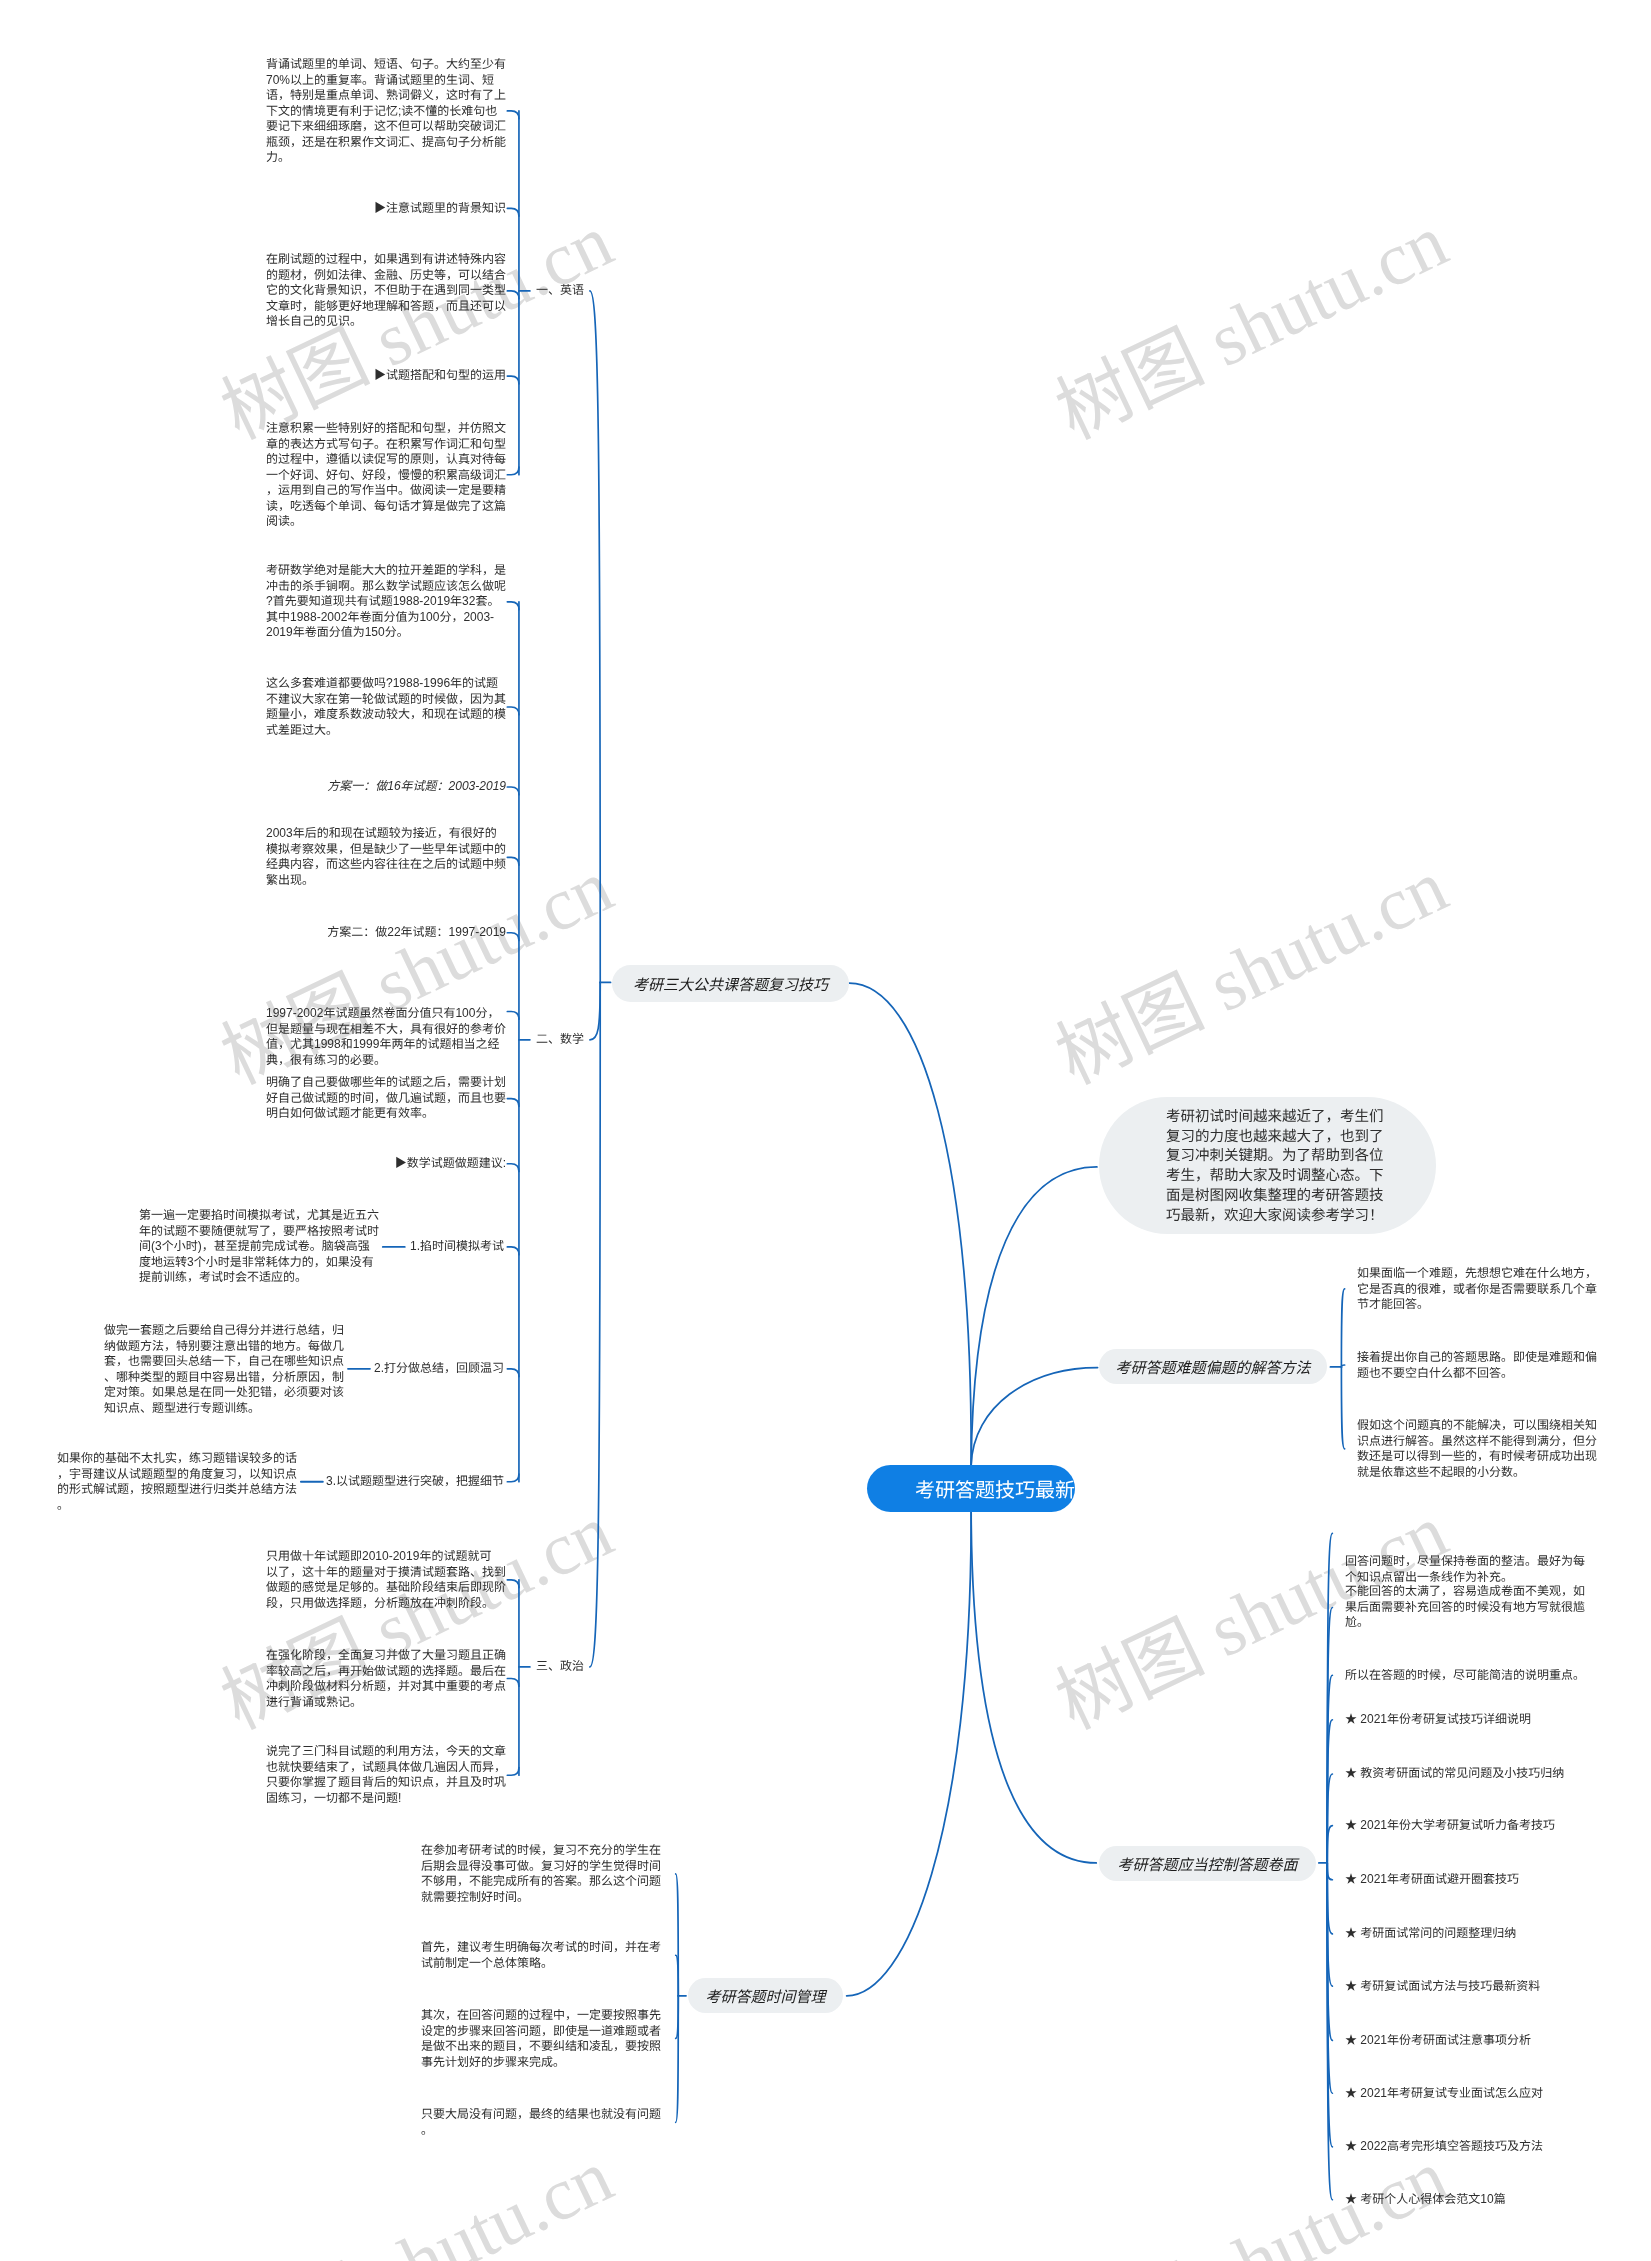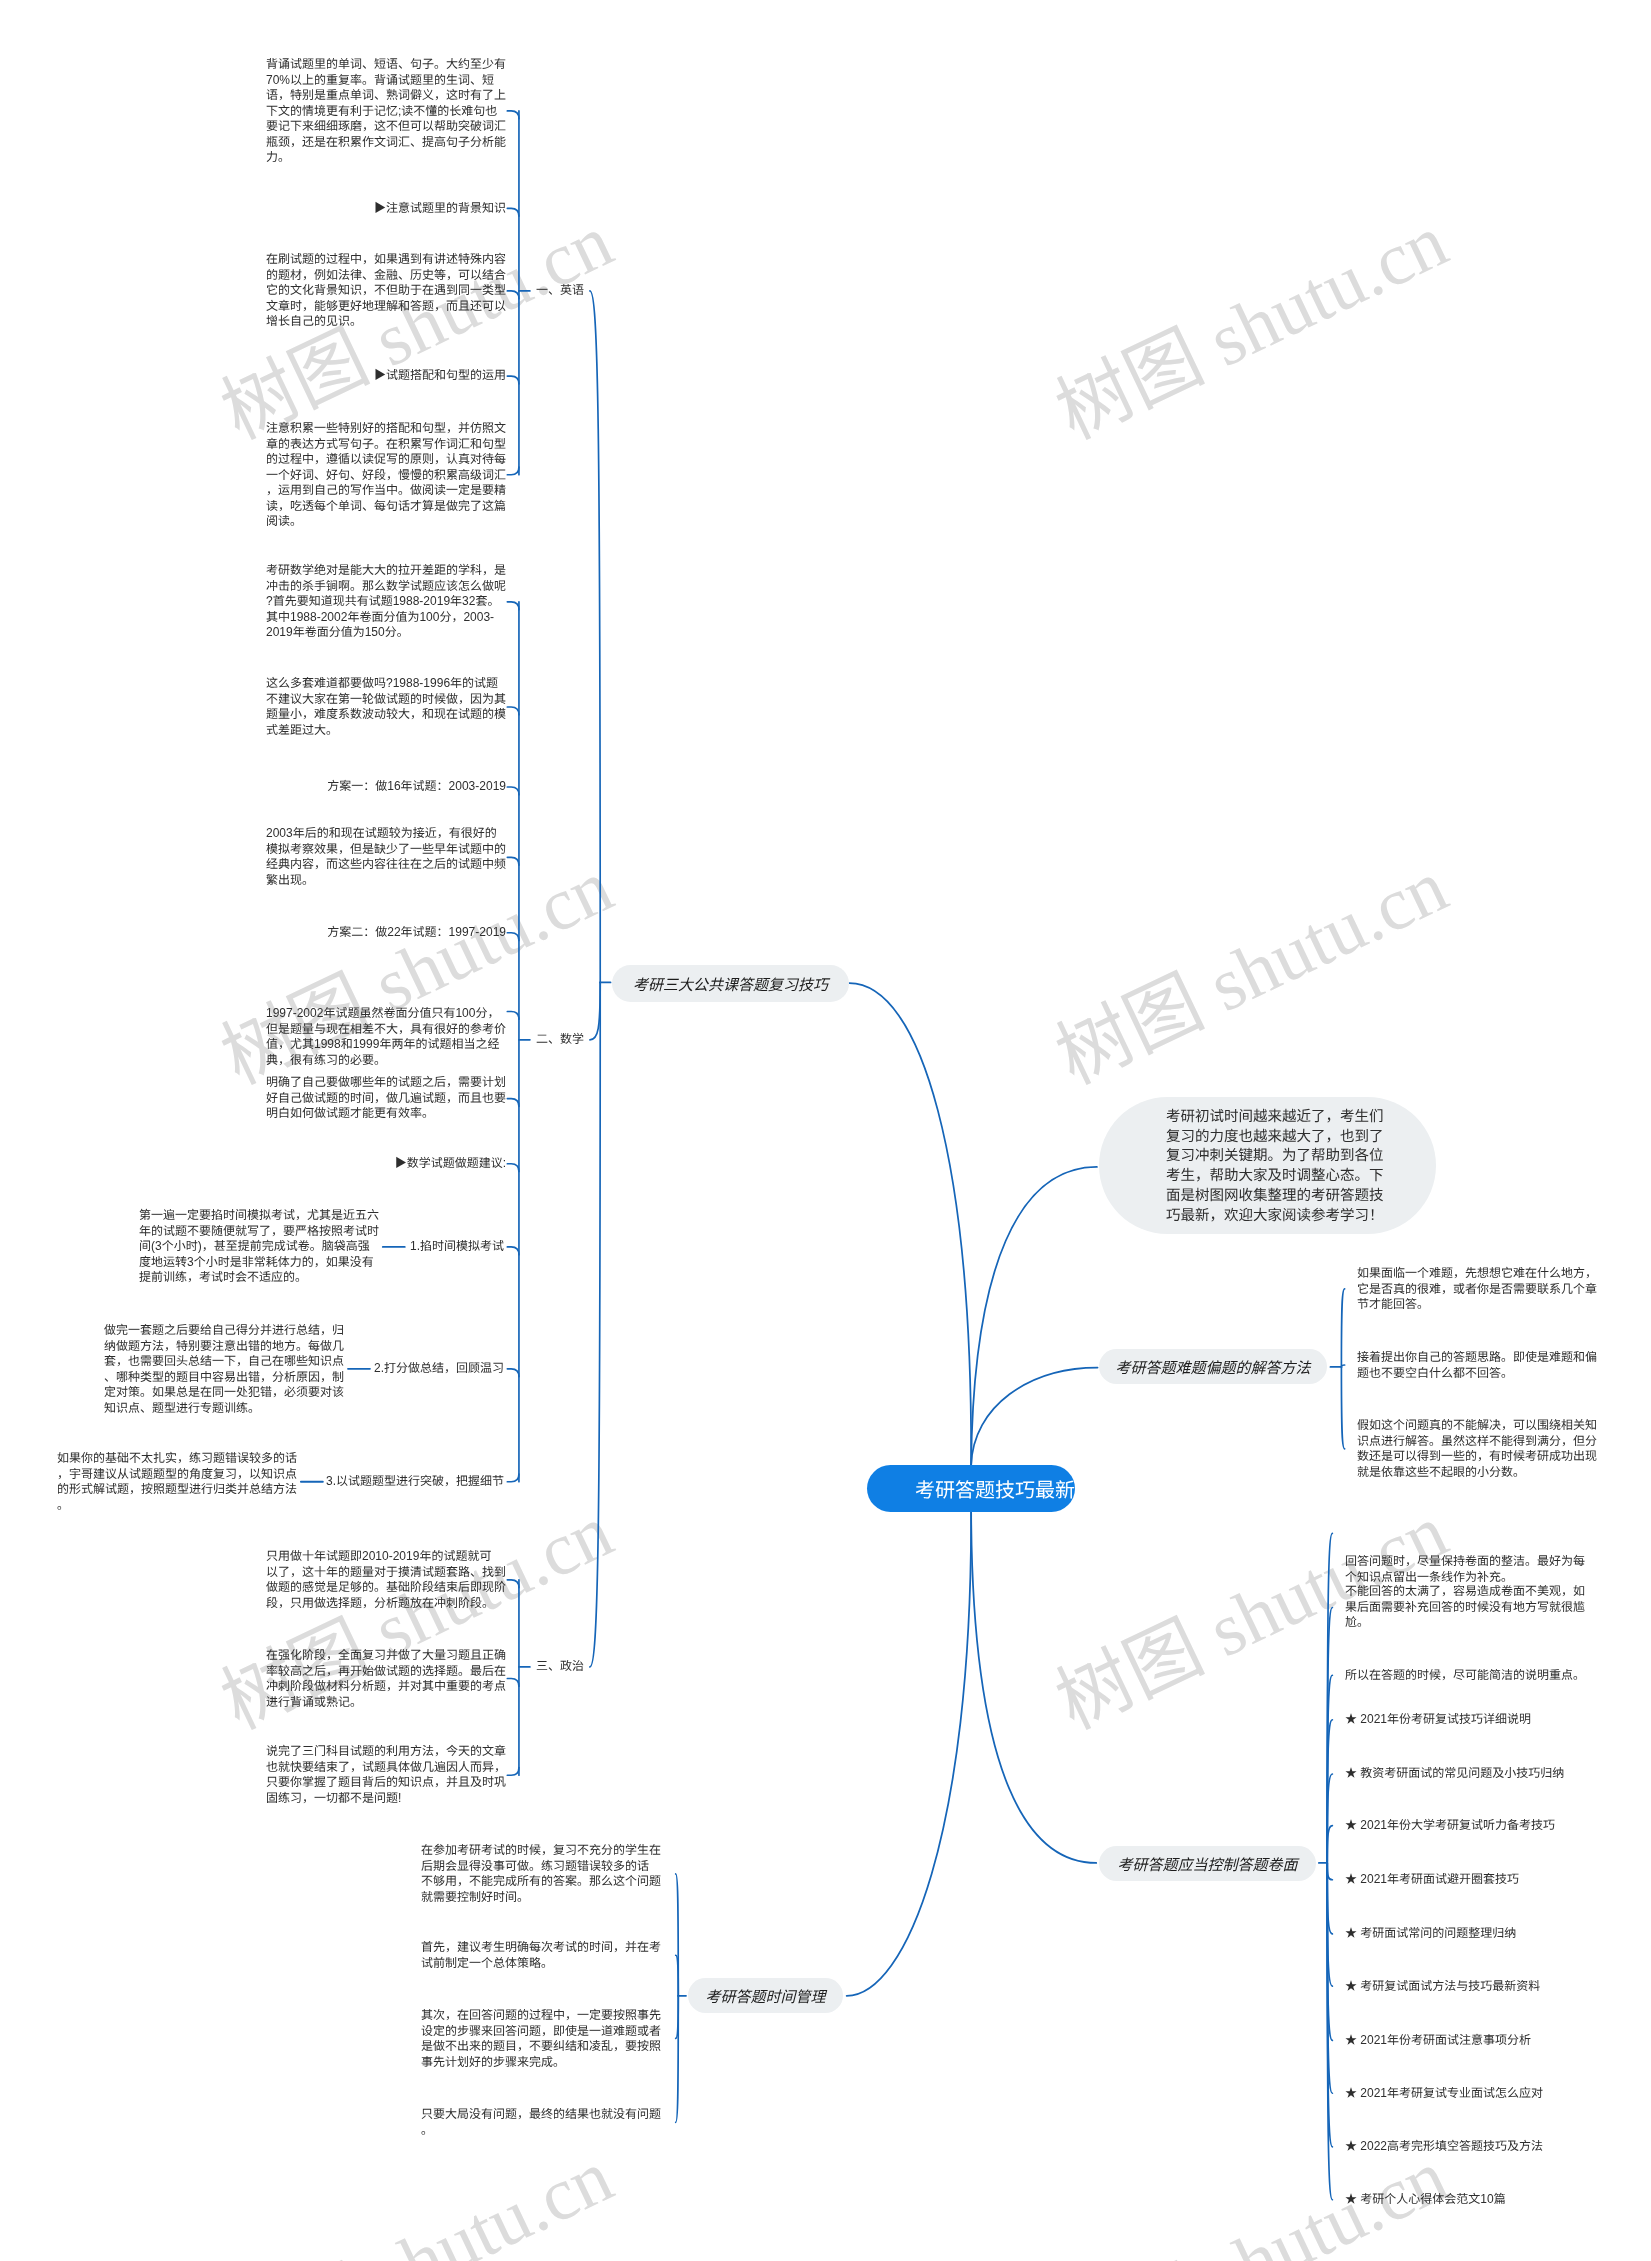--- a/index.html
+++ b/index.html
@@ -139,21 +139,21 @@
       <div class="n2" style="left:536px;top:1032px;">二、数学</div>
       <div class="leaf" style="left:266px;top:563px;width:240px;text-align:left;">考研数学绝对是能大大的拉开差距的学科，是
 冲击的杀手锏啊。那么数学试题应该怎么做呢
 ?首先要知道现共有试题1988-2019年32套。
 其中1988-2002年卷面分值为100分，2003-
 2019年卷面分值为150分。</div>
       <div class="leaf" style="left:266px;top:676px;width:240px;text-align:left;">这么多套难道都要做吗?1988-1996年的试题
 不建议大家在第一轮做试题的时候做，因为其
 题量小，难度系数波动较大，和现在试题的模
 式差距过大。</div>
-      <div class="leaf" style="left:266px;top:779px;width:240px;text-align:right;">方案一：做16年试题：2003-2019</div>
+      <div class="leaf" style="left:266px;top:779px;width:240px;text-align:right;font-style:italic;">方案一：做16年试题：2003-2019</div>
       <div class="leaf" style="left:266px;top:826px;width:240px;text-align:left;">2003年后的和现在试题较为接近，有很好的
 模拟考察效果，但是缺少了一些早年试题中的
 经典内容，而这些内容往往在之后的试题中频
 繁出现。</div>
       <div class="leaf" style="left:266px;top:925px;width:240px;text-align:right;">方案二：做22年试题：1997-2019</div>
       <div class="leaf" style="left:266px;top:981px;width:240px;text-align:left;margin-top:25px;">1997-2002年试题虽然卷面分值只有100分，
 但是题量与现在相差不大，具有很好的参考价
 值，尤其1998和1999年两年的试题相当之经
 典，很有练习的必要。</div>
       <div class="leaf" style="left:266px;top:1075px;width:240px;text-align:left;">明确了自己要做哪些年的试题之后，需要计划
@@ -188,21 +188,21 @@
 冲刺阶段做材料分析题，并对其中重要的考点
 进行背诵或熟记。</div>
       <div class="leaf" style="left:266px;top:1744px;width:240px;text-align:left;">说完了三门科目试题的利用方法，今天的文章
 也就快要结束了，试题具体做几遍因人而异，
 只要你掌握了题目背后的知识点，并且及时巩
 固练习，一切都不是问题!</div>
       <div class="node1" style="left:688px;top:1978px;width:155px;height:35px;">
         <span>考研答题时间管理</span>
       </div>
       <div class="leaf" style="left:421px;top:1843px;width:244px;text-align:left;">在参加考研考试的时候，复习不充分的学生在
-后期会显得没事可做。练习题错误较多的话
+后期会显得没事可做。复习好的学生觉得时间
 不够用，不能完成所有的答案。那么这个问题
 就需要控制好时间。</div>
       <div class="leaf" style="left:421px;top:1940px;width:244px;text-align:left;">首先，建议考生明确每次考试的时间，并在考
 试前制定一个总体策略。</div>
       <div class="leaf" style="left:421px;top:2008px;width:244px;text-align:left;">其次，在回答问题的过程中，一定要按照事先
 设定的步骤来回答问题，即使是一道难题或者
 是做不出来的题目，不要纠结和凌乱，要按照
 事先计划好的步骤来完成。</div>
       <div class="leaf" style="left:421px;top:2107px;width:244px;text-align:left;">只要大局没有问题，最终的结果也就没有问题
 。</div>

